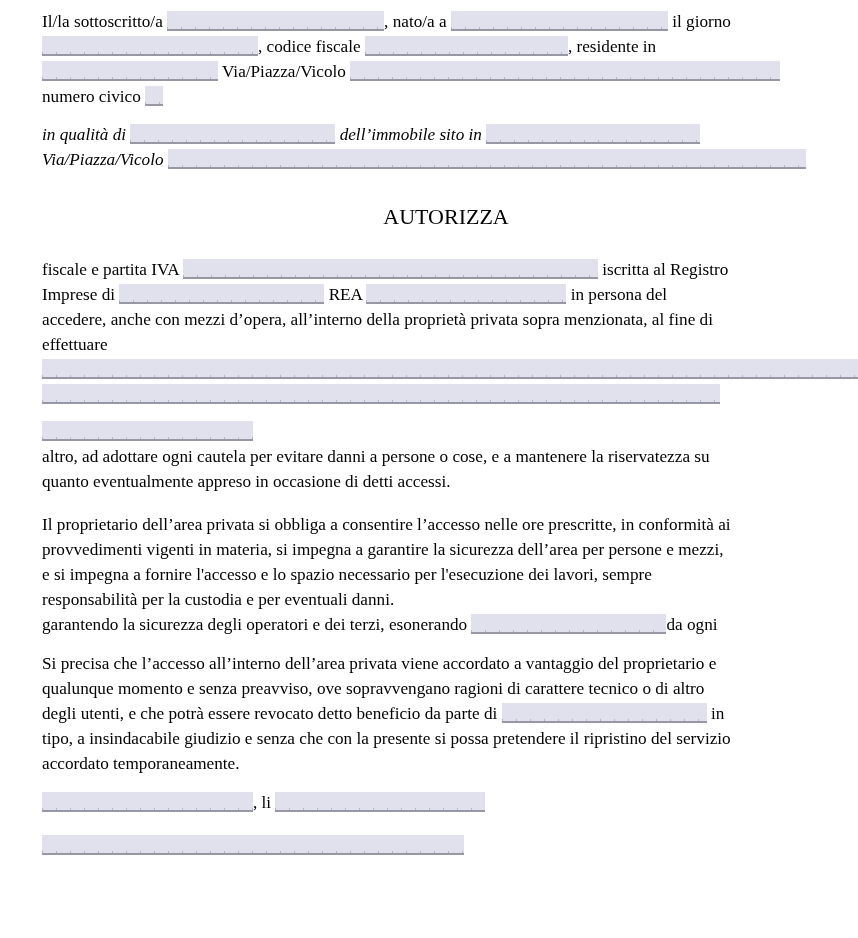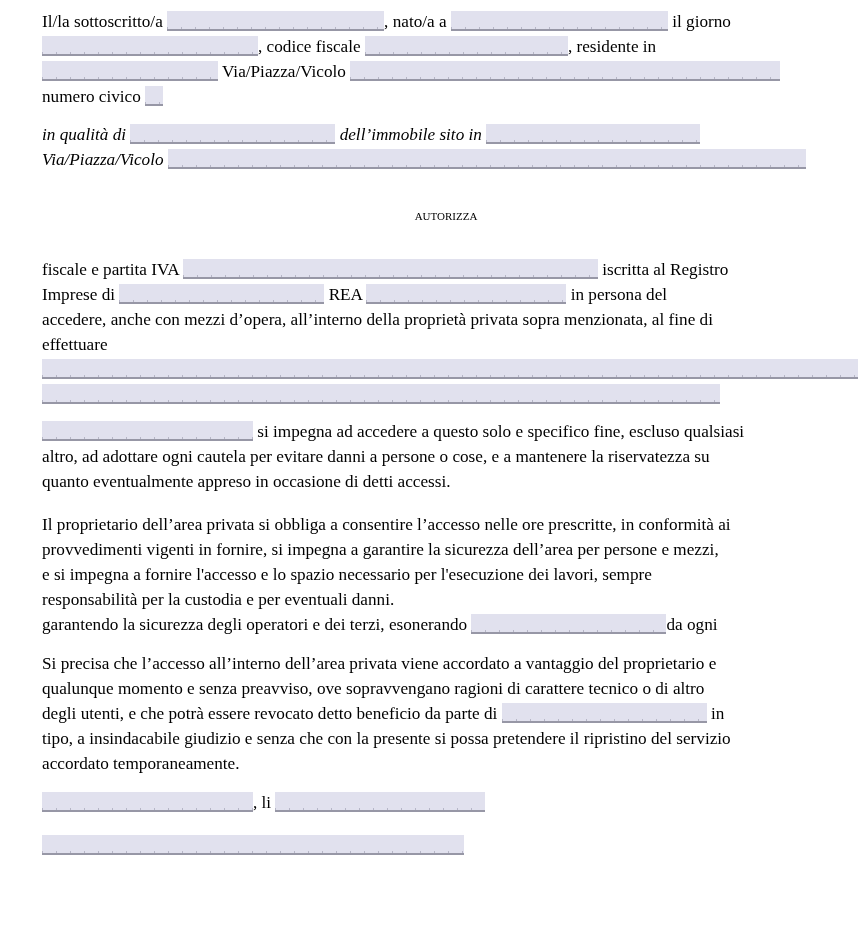--- a/index.html
+++ b/index.html
@@ -16,21 +16,21 @@
     font-size: 17.2px;
     line-height: 25px;
     margin-left: 28px;
   }
   .para { margin: 0; }
   .line { white-space: nowrap; height: 25px; }
   .heading {
     width: 808px;
     height: 25px;
     text-align: center;
-    font-size: 11px;
+    font-size: 22px;
   }
   .field {
     display: inline-block;
     height: 20px;
     vertical-align: -4px;
     box-sizing: border-box;
     background-color: var(--field-bg, #e1e1ee);
     background-image: repeating-linear-gradient(90deg, rgba(70,70,95,0.28) 0 1px, rgba(0,0,0,0) 1px 14px);
     background-size: 100% 2px;
     background-position: left bottom;
@@ -65,27 +65,27 @@
       <div class="heading" data-name="document-heading">AUTORIZZA</div>
       <div class="para" data-name="para-societa">
         <div class="line" data-name="text-line"><span data-name="text-run">fiscale e partita IVA </span><span class="field" data-name="field-cf-piva-societa" style="width: 415px;"></span><span data-name="text-run"> iscritta al Registro</span></div>
         <div class="line" data-name="text-line"><span data-name="text-run">Imprese di </span><span class="field" data-name="field-registro-imprese" style="width: 205px;"></span><span data-name="text-run"> REA </span><span class="field" data-name="field-rea" style="width: 200px;"></span><span data-name="text-run"> in persona del</span></div>
         <div class="line" data-name="text-line"><span data-name="text-run">accedere, anche con mezzi d’opera, all’interno della proprietà privata sopra menzionata, al fine di</span></div>
         <div class="line" data-name="text-line"><span data-name="text-run">effettuare</span></div>
         <div class="line" data-name="text-line"><span class="field" data-name="field-lavori-riga-1" style="width: 831px;"></span></div>
         <div class="line" data-name="text-line"><span class="field" data-name="field-lavori-riga-2" style="width: 678px;"></span></div>
       </div>
       <div class="para" data-name="para-impegno-accesso">
-        <div class="line" data-name="text-line"><span class="field" data-name="field-societa-impegno" style="width: 211px;"></span><span data-name="text-run"> si impegna ad accedere a questo solo e specifico fine, escluso qualsiasi</span></div>
+        <div class="line" data-name="text-line"><span class="field" data-name="field-societa-impegno" style="width: 211px;"></span></div>
         <div class="line" data-name="text-line"><span data-name="text-run">altro, ad adottare ogni cautela per evitare danni a persone o cose, e a mantenere la riservatezza su</span></div>
         <div class="line" data-name="text-line"><span data-name="text-run">quanto eventualmente appreso in occasione di detti accessi.</span></div>
       </div>
       <div class="para" data-name="para-obblighi-proprietario">
         <div class="line" data-name="text-line"><span data-name="text-run">Il proprietario dell’area privata si obbliga a consentire l’accesso nelle ore prescritte, in conformità ai</span></div>
-        <div class="line" data-name="text-line"><span data-name="text-run">provvedimenti vigenti in fornire, si impegna a garantire la sicurezza dell’area per persone e mezzi,</span></div>
+        <div class="line" data-name="text-line"><span data-name="text-run">provvedimenti vigenti in materia, si impegna a garantire la sicurezza dell’area per persone e mezzi,</span></div>
         <div class="line" data-name="text-line"><span data-name="text-run">e si impegna a fornire l'accesso e lo spazio necessario per l'esecuzione dei lavori, sempre</span></div>
         <div class="line" data-name="text-line"><span data-name="text-run">responsabilità per la custodia e per eventuali danni.</span></div>
         <div class="line" data-name="text-line"><span data-name="text-run">garantendo la sicurezza degli operatori e dei terzi, esonerando </span><span class="field" data-name="field-societa-esonero" style="width: 195px;"></span><span data-name="text-run">da ogni</span></div>
       </div>
       <div class="para" data-name="para-revoca">
         <div class="line" data-name="text-line"><span data-name="text-run">Si precisa che l’accesso all’interno dell’area privata viene accordato a vantaggio del proprietario e</span></div>
         <div class="line" data-name="text-line"><span data-name="text-run">qualunque momento e senza preavviso, ove sopravvengano ragioni di carattere tecnico o di altro</span></div>
         <div class="line" data-name="text-line"><span data-name="text-run">degli utenti, e che potrà essere revocato detto beneficio da parte di </span><span class="field" data-name="field-societa-revoca" style="width: 205px;"></span><span data-name="text-run"> in</span></div>
         <div class="line" data-name="text-line"><span data-name="text-run">tipo, a insindacabile giudizio e senza che con la presente si possa pretendere il ripristino del servizio</span></div>
         <div class="line" data-name="text-line"><span data-name="text-run">accordato temporaneamente.</span></div>

